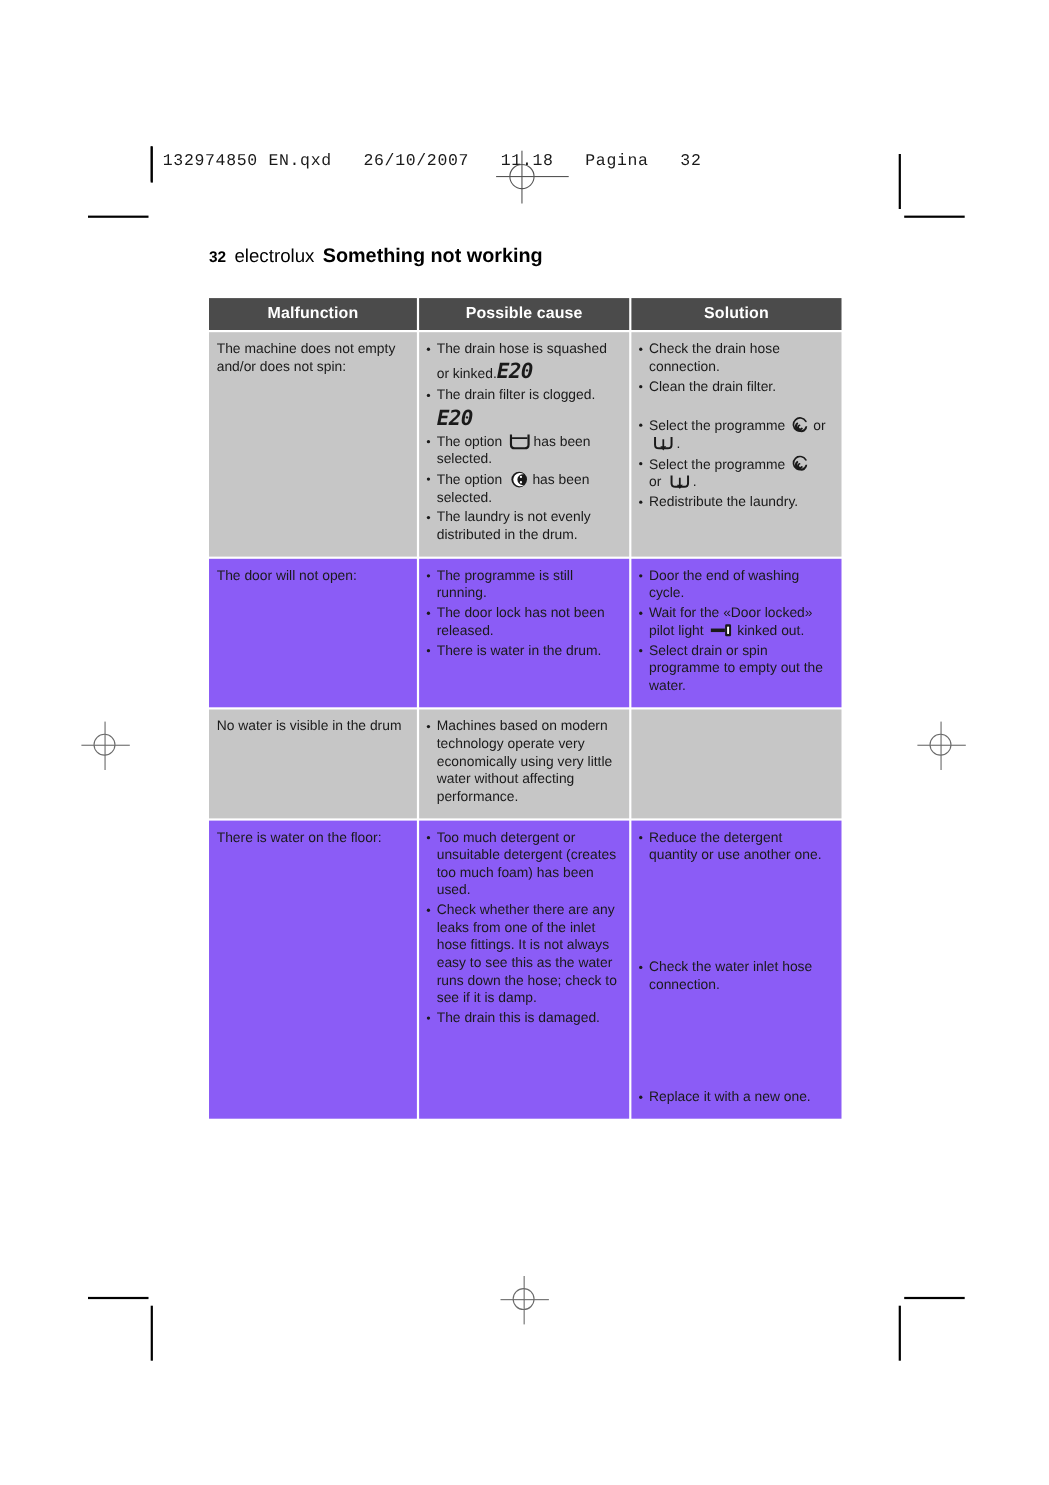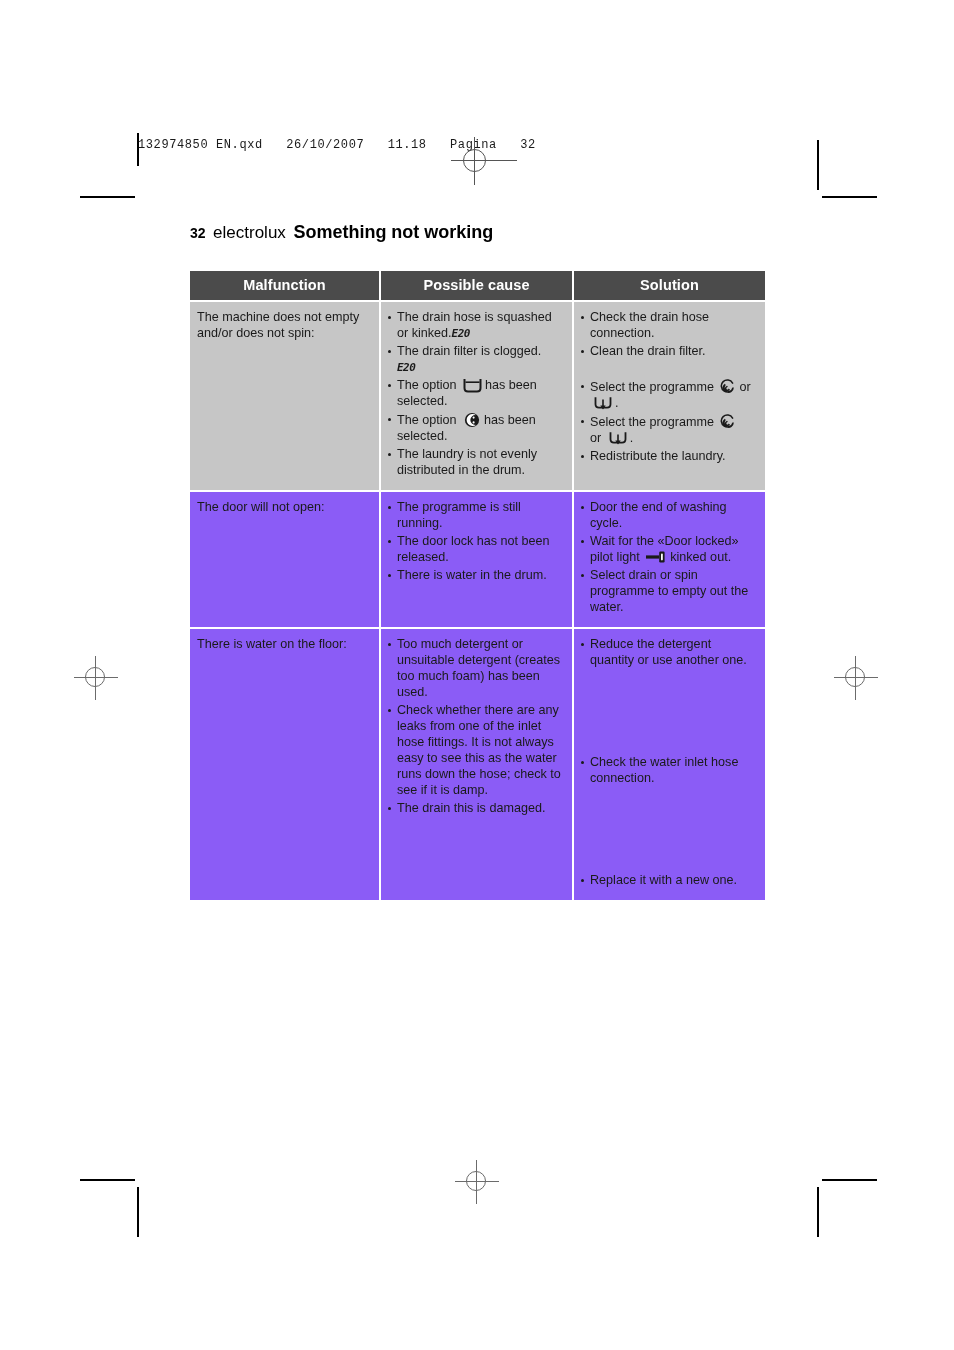--- a/index.html
+++ b/index.html
@@ -36,24 +36,24 @@
   }
   .reg-mark .hline {
     position: absolute;
     top: 21px; left: 0; height: 1px; width: 44px;
     background: #6b6b6b;
   }
 
   
   .slug {
     position: absolute;
-    left: 138px;
+    left: 148px;
     top: 138px;
     font-family: "Liberation Mono", "DejaVu Sans Mono", monospace;
-    font-size: 12px;
+    font-size: 15px;
     letter-spacing: 0.6px;
     color: #1a1a1a;
     white-space: pre;
   }
   .slug-rule {
     position: absolute;
     left: 137px;
     top: 133px;
     width: 1px;
     height: 32px;
@@ -155,21 +155,21 @@
     display: inline-block;
     vertical-align: -3px;
     position: relative;
   }
   .ico svg { display: block; }
 
   .ecode {
     font-family: "DejaVu Sans Mono", "Liberation Mono", monospace;
     font-style: italic;
     font-weight: bold;
-    font-size: 11px;
+    font-size: 19px;
     letter-spacing: -0.5px;
   }
 </style>
 </head>
 <body>
 
 <div class="crop-mark" style="left:80px;  top:196px; width:55px; height:2px;"></div>
 <div class="crop-mark" style="left:822px; top:196px; width:55px; height:2px;"></div>
 <div class="crop-mark" style="left:137px; top:133px; width:2px; height:33px;"></div>
 <div class="crop-mark" style="left:817px; top:140px; width:2px; height:50px;"></div>
@@ -306,20 +306,31 @@
                     <rect x="0" y="4.4" width="13" height="3.2" fill="#1a1a1a"></rect>
                     <rect x="13.2" y="0.6" width="5.4" height="10.8" rx="1.2" fill="#1a1a1a"></rect>
                     <rect x="15" y="2.6" width="1.8" height="6.8" rx="0.8" fill="#ffffff"></rect>
                   </svg>
             </span><span>kinked out.</span></li>
           <li><span>Select drain or spin programme to empty out the water.</span></li>
         </ul>
       </td>
     </tr>
 
+    <tr>
+      <td>
+        <p class="plain-text">No water is visible in the drum</p>
+      </td>
+      <td>
+        <ul class="bl">
+          <li><span>Machines based on modern technology operate very economically using very little water without affecting performance.</span></li>
+        </ul>
+      </td>
+      <td></td>
+    </tr>
 
     <tr class="alt">
       <td>
         <p class="plain-text">There is water on the floor:</p>
       </td>
       <td>
         <ul class="bl">
           <li><span>Too much detergent or unsuitable detergent (creates too much foam) has been used.</span></li>
           <li><span>Check whether there are any leaks from one of the inlet hose fittings. It is not always easy to see this as the water runs down the hose; check to see if it is damp.</span></li>
           <li><span>The drain this is damaged.</span></li>

